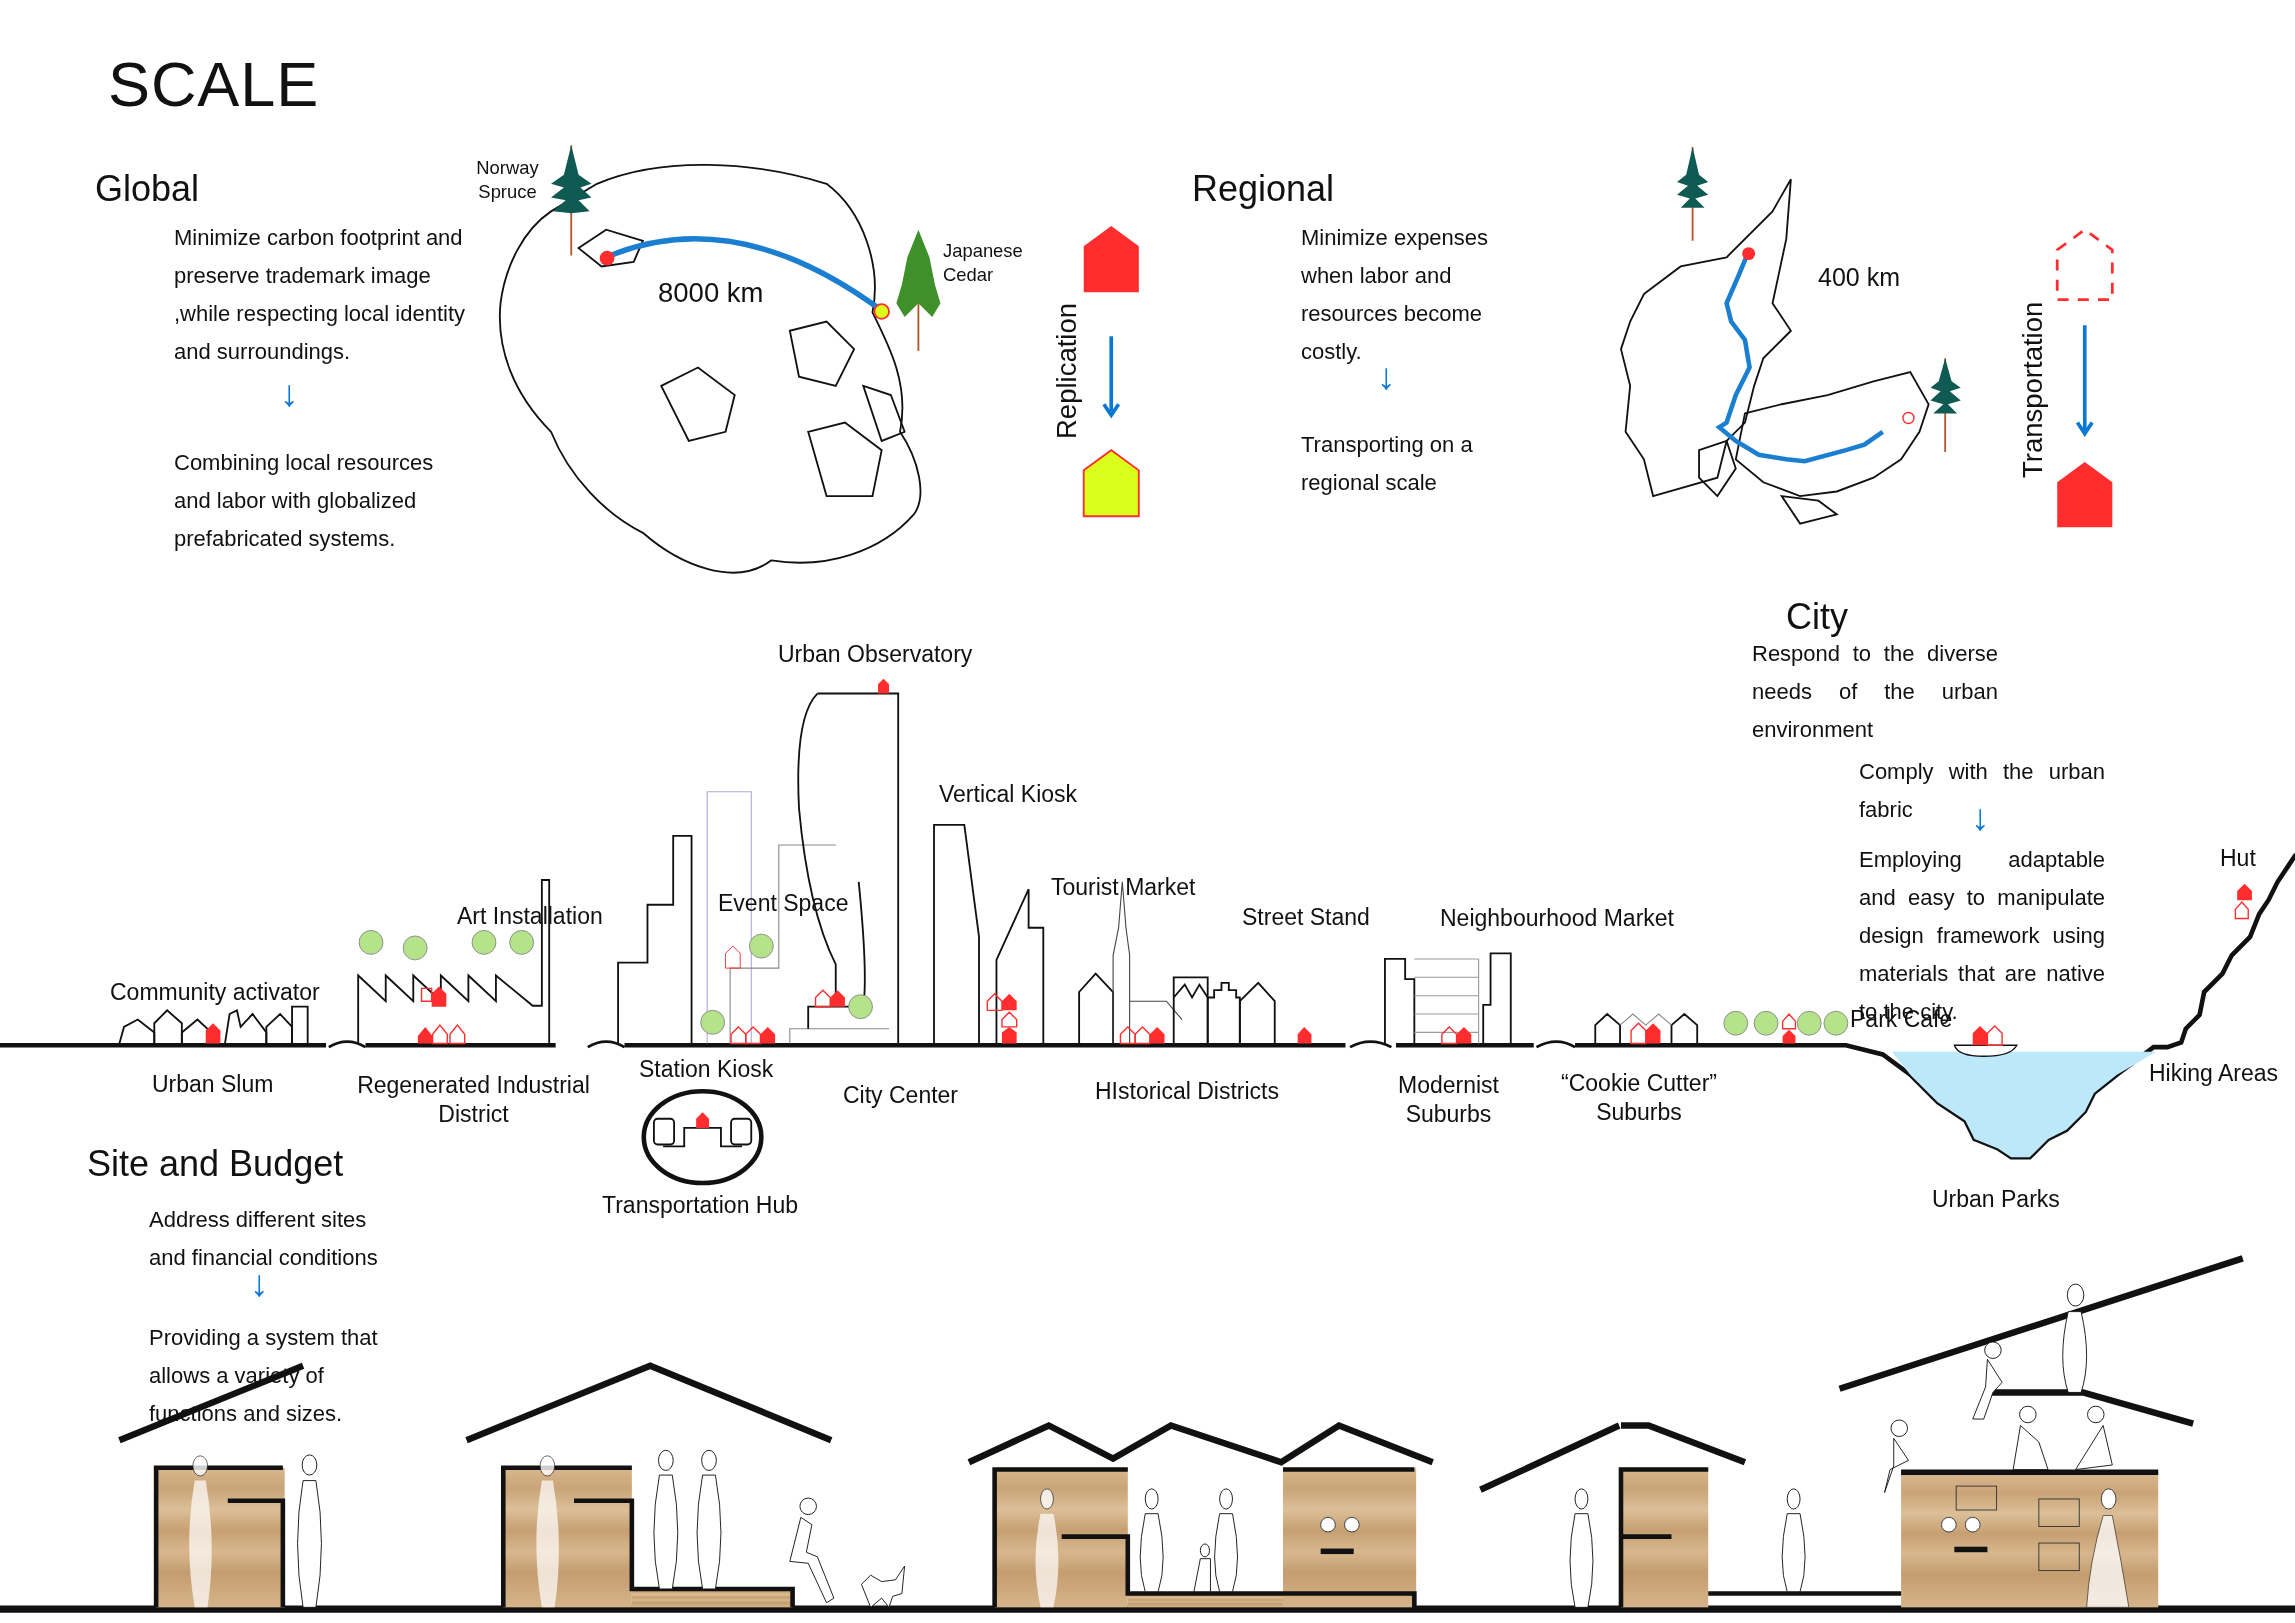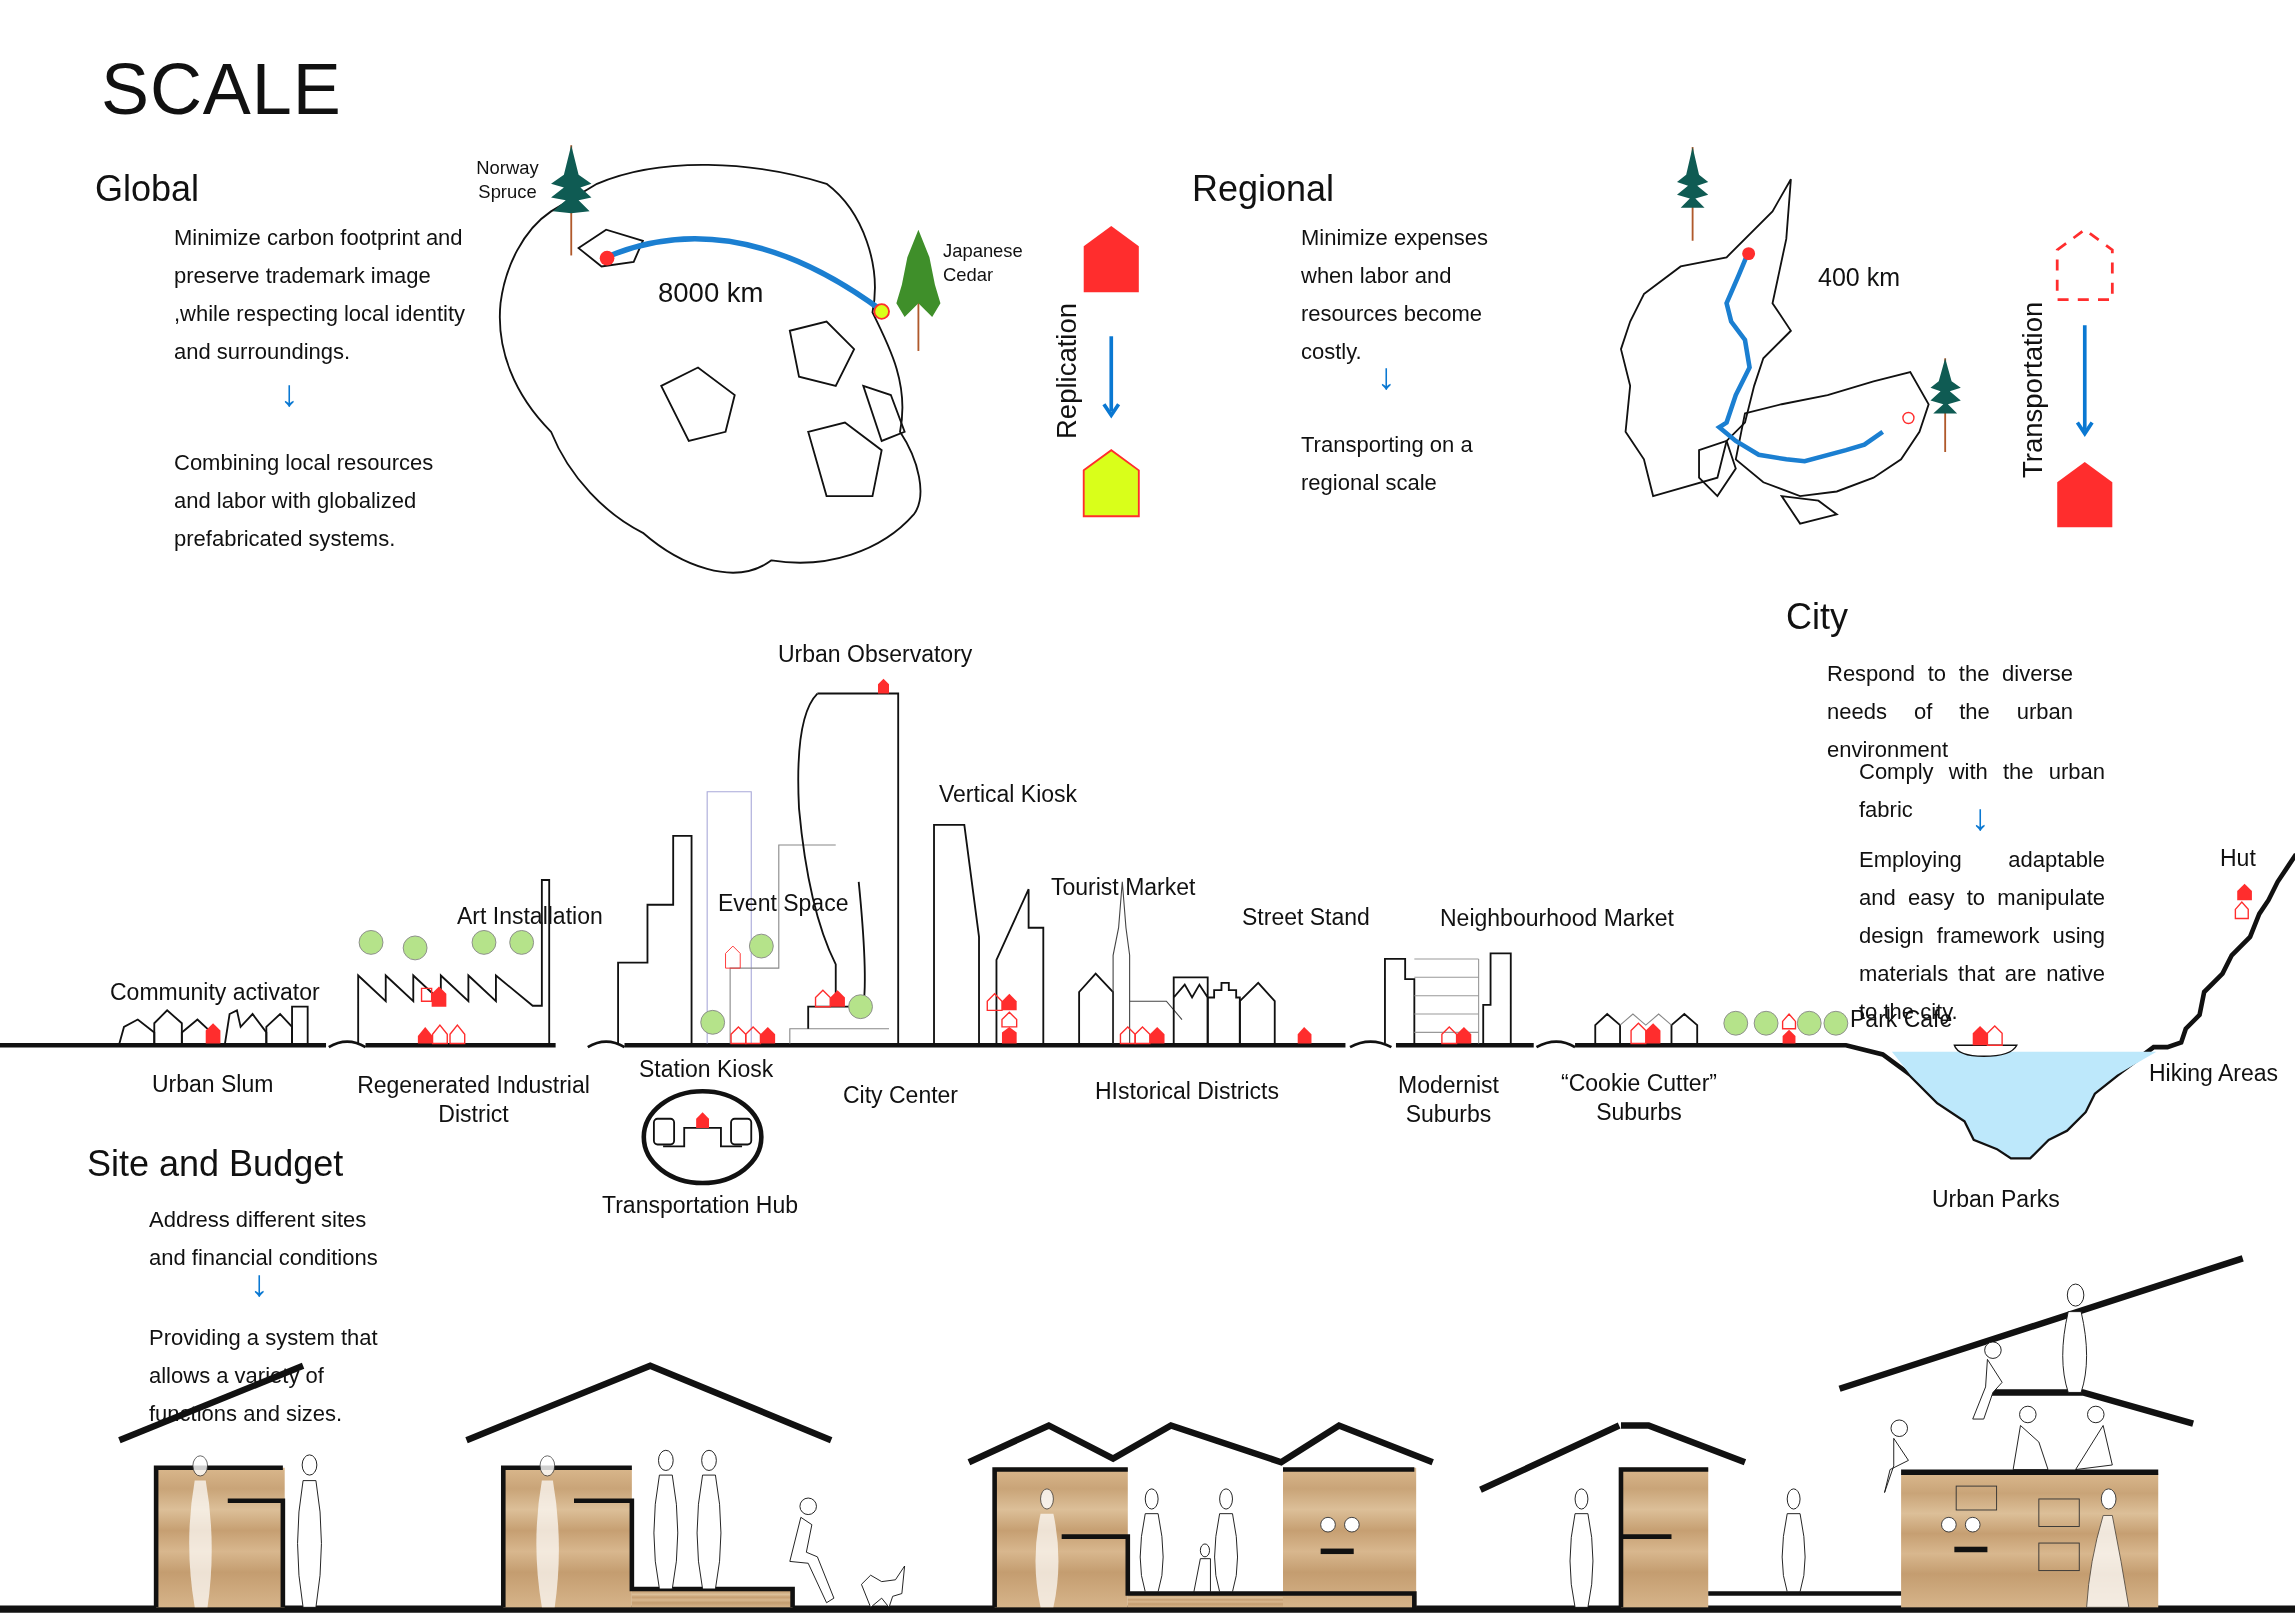--- a/index.html
+++ b/index.html
@@ -1,18 +1,18 @@
 <!DOCTYPE html>
 <html style="font-size:14.7px"><head>
 <meta charset="utf-8">
 <style>
   html,body{margin:0;padding:0;background:#fff;}
   body{width:2296px;height:1624px;position:relative;overflow:hidden;font-family:"Liberation Sans","DejaVu Sans",sans-serif;color:#111;}
   .abs{position:absolute;}
-  .title{font-size:72px;left:101px;top:48px;letter-spacing:0.9px;}
+  .title{font-size:63px;left:108px;top:48px;letter-spacing:0.9px;}
   .h2{font-size:36px;margin-top:12px;}
   .body-text{font-size:22px;line-height:38px;}
   .just{text-align:justify;text-align-last:left;}
   .label{font-size:23px;white-space:nowrap;}
   .small{font-size:18.4px;line-height:24px;}
   .center{text-align:center;}
   .arrow{color:#0a78d2;font-size:37px;line-height:37px;font-weight:bold;}
   .vtext{font-size:27.5px;transform:rotate(-90deg);transform-origin:left top;white-space:nowrap;}
   svg{position:absolute;left:0;top:0;}
   .wood{fill:url(#woodgrad);}
@@ -308,21 +308,21 @@
 <div class="abs vtext" style="left:1051px;top:439px;">Replication</div>
 
 <div class="abs h2" style="left:1192px;top:156px;">Regional</div>
 <div class="abs body-text" style="left:1301px;top:219px;width:220px;">Minimize expenses when labor and resources become costly.</div>
 <div class="abs arrow" style="left:1377px;top:358px;">↓</div>
 <div class="abs body-text" style="left:1301px;top:426px;width:220px;">Transporting on a regional scale</div>
 <div class="abs" style="left:1811px;top:263px;font-size:25px;margin-left:7px;">400 km</div>
 <div class="abs vtext" style="left:2017px;top:478px;">Transportation</div>
 
 <div class="abs h2" style="left:1786px;top:584px;">City</div>
-<div class="abs body-text just" style="left:1827px;top:635px;width:246px;margin-top:20px;">Respond to the diverse needs of the urban environment</div>
+<div class="abs body-text just" style="left:1752px;top:635px;width:246px;">Respond to the diverse needs of the urban environment</div>
 <div class="abs body-text just" style="left:1859px;top:753px;width:246px;">Comply with the urban fabric</div>
 <div class="abs arrow" style="left:1971px;top:799px;">↓</div>
 <div class="abs body-text just" style="left:1859px;top:841px;width:246px;">Employing adaptable and easy to manipulate design framework using materials that are native to the city.</div>
 
 <div class="abs label" style="left:110px;top:979px;">Community activator</div>
 <div class="abs label" style="left:457px;top:863px;margin-top:40px;">Art Installation</div>
 <div class="abs label" style="left:778px;top:641px;">Urban Observatory</div>
 <div class="abs label" style="left:718px;top:890px;">Event Space</div>
 <div class="abs label" style="left:939px;top:781px;">Vertical Kiosk</div>
 <div class="abs label" style="left:1051px;top:874px;">Tourist Market</div>

